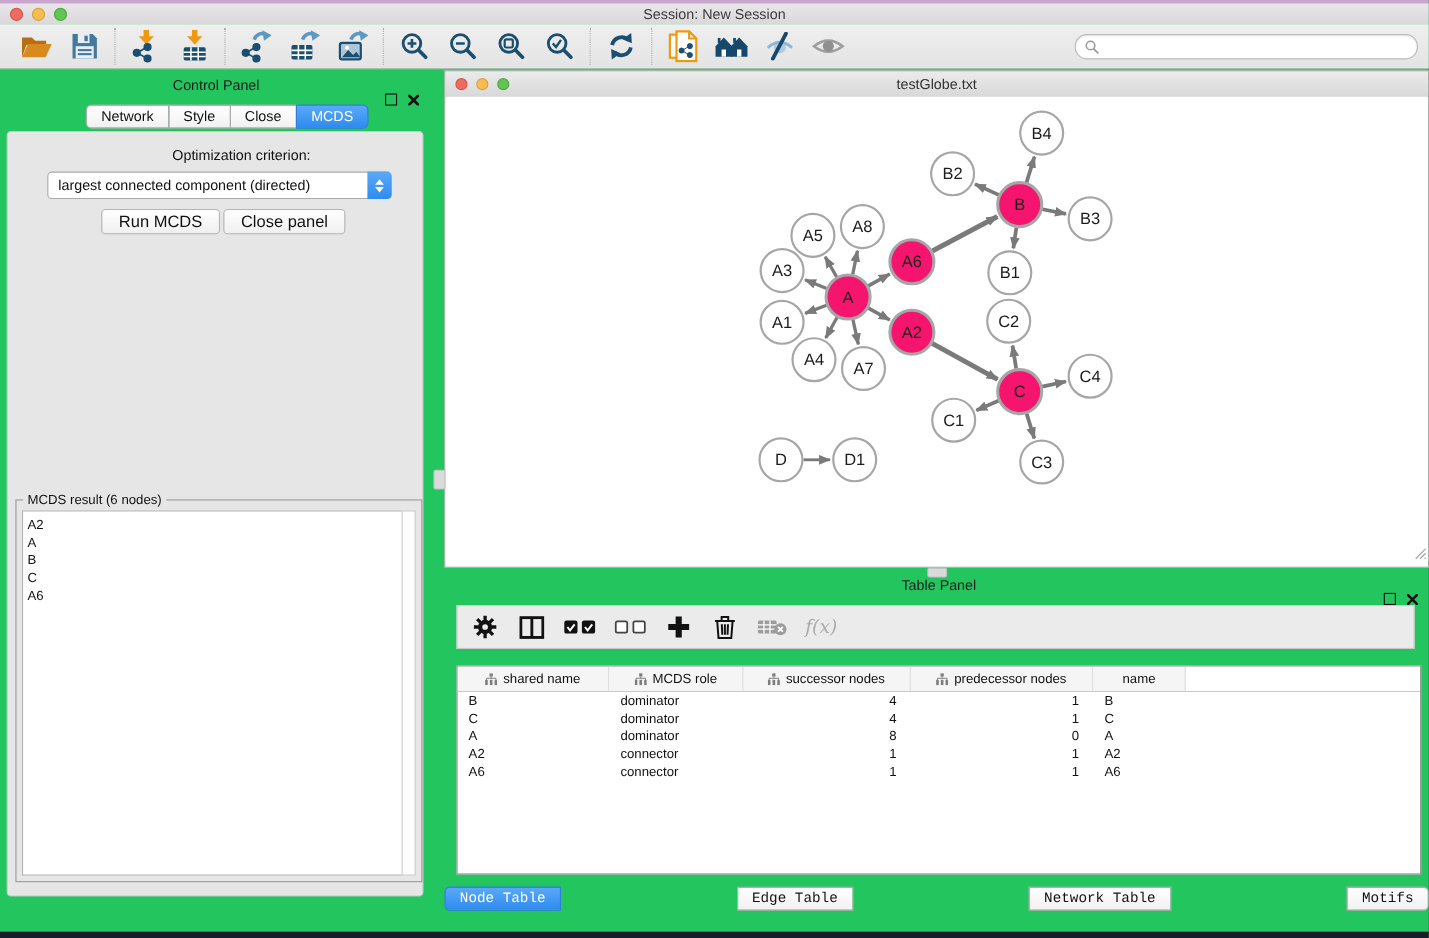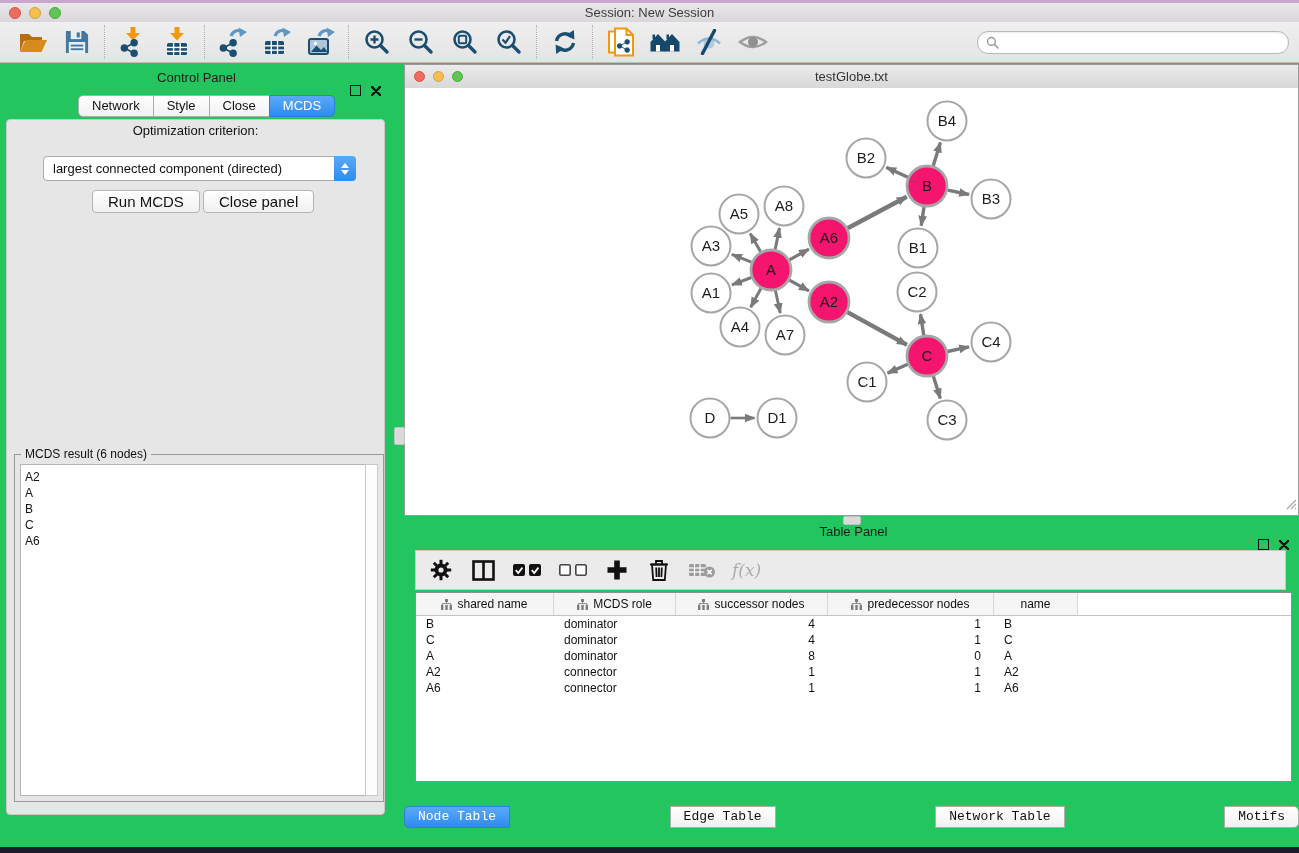--- a/index.html
+++ b/index.html
@@ -34,21 +34,21 @@
   
   .control-panel{left:0;top:64px;width:391px;height:756px;}
   .cp-head{position:absolute;left:12px;right:10px;top:6px;height:18px;}
   .cp-inner{position:absolute;left:6px;top:55px;width:377px;height:694px;background:#E6E6E6;border:1px solid #C8C8C8;border-radius:4px;}
   .tabs-row{position:absolute;display:flex;}
   .cp-tabs{left:78px;top:31px;}
   .tab{height:20px;line-height:20px;padding:0 13px;background:linear-gradient(#FFF,#F1F1F1);border:1px solid #ADADAD;font-size:13px;color:#111;margin-left:-1px;}
   .tab:first-child{border-radius:5px 0 0 5px;margin-left:0;}
   .tab:last-child{border-radius:0 5px 5px 0;}
   .tab.sel{background:linear-gradient(#5BA9F8,#2E8BEF);color:#fff;border-color:#2E7FD6;}
-  .opt-label{position:absolute;left:0;top:59px;width:391px;text-align:center;font-size:13px;color:#111;}
+  .opt-label{position:absolute;left:0;top:69px;width:391px;text-align:center;font-size:13px;color:#111;padding-left:24px;}
   .dropdown{position:absolute;left:43px;top:92px;width:313px;height:25px;background:#fff;border:1px solid #ABABAB;border-radius:4px;display:flex;align-items:center;box-sizing:border-box;}
   .dropdown .dd-text{flex:1;font-size:13px;color:#111;padding-left:9px;white-space:nowrap;overflow:hidden;}
   .dd-stepper{width:22px;height:25px;margin:-1px -1px -1px 0;background:linear-gradient(#5BA9F8,#2E8BEF);border-radius:0 4px 4px 0;display:flex;flex-direction:column;align-items:center;justify-content:center;gap:2px;}
   .dd-stepper .tri{width:0;height:0;border-left:4px solid transparent;border-right:4px solid transparent;}
   .tri.up{border-bottom:5px solid #fff;}
   .tri.dn{border-top:5px solid #fff;}
   .btn{background:linear-gradient(#FFF,#F0F0F0);border:1px solid #B5B5B5;border-radius:4px;font-size:15px;color:#111;height:23px;display:inline-flex;align-items:center;justify-content:center;padding:0 15px;font-family:"Liberation Sans",sans-serif;}
   .cp-btn-run{position:absolute;left:92px;top:126px;}
   .cp-btn-close{position:absolute;left:203px;top:126px;}
   .result-fieldset{position:absolute;left:14px;top:390px;width:368px;height:346px;border:1px solid #9A9A9A;background:transparent;}
@@ -66,21 +66,21 @@
   
   .split-v{left:394px;top:427px;width:9px;height:16px;background:#DADADA;border:1px solid #C2C2C2;border-radius:2px;}
   .split-h{left:843px;top:516px;width:16px;height:7px;background:#DADADA;border:1px solid #C2C2C2;border-radius:2px;}
 
   
   .table-panel{left:404px;top:522px;width:895px;height:296px;}
   .tp-head{position:absolute;left:14px;right:10px;top:2px;height:18px;}
   .tp-toolbar{position:absolute;left:11px;top:28px;width:871px;height:40px;background:#EBEBEB;border:1px solid #C9C9C9;display:flex;align-items:center;gap:16px;padding-left:12px;box-sizing:border-box;}
   .tpi{display:flex;align-items:center;justify-content:center;min-width:26px;height:30px;}
   .fx-label{font-family:"DejaVu Serif",serif;font-style:italic;font-size:17px;color:#ABABAB;}
-  .tbl{position:absolute;left:11px;top:70px;width:877px;height:190px;background:#fff;border:1px solid #8E8E8E;box-sizing:border-box;overflow:hidden;}
+  .tbl{position:absolute;left:11px;top:83px;width:877px;height:190px;background:#fff;border:1px solid #8E8E8E;box-sizing:border-box;overflow:hidden;}
   .tr{display:flex;height:16px;line-height:16px;}
   .tr.head{height:22px;line-height:22px;border-bottom:1px solid #C4C4C4;}
   .th{background:#F5F5F5;border-right:1px solid #D8D8D8;font-size:12px;color:#111;display:flex;align-items:center;justify-content:center;gap:5px;box-sizing:border-box;}
   .th.filler{background:#fff;border-right:none;flex:1;}
   .td{font-size:12px;color:#111;box-sizing:border-box;padding:0 10px;white-space:nowrap;}
   .td.num{text-align:right;padding-right:13px;}
   .td.filler{flex:1;}
   .tp-tabs{left:0;right:0;top:284px;display:flex;justify-content:space-between;position:absolute;font-family:Liberation Mono, monospace;}
 
   

